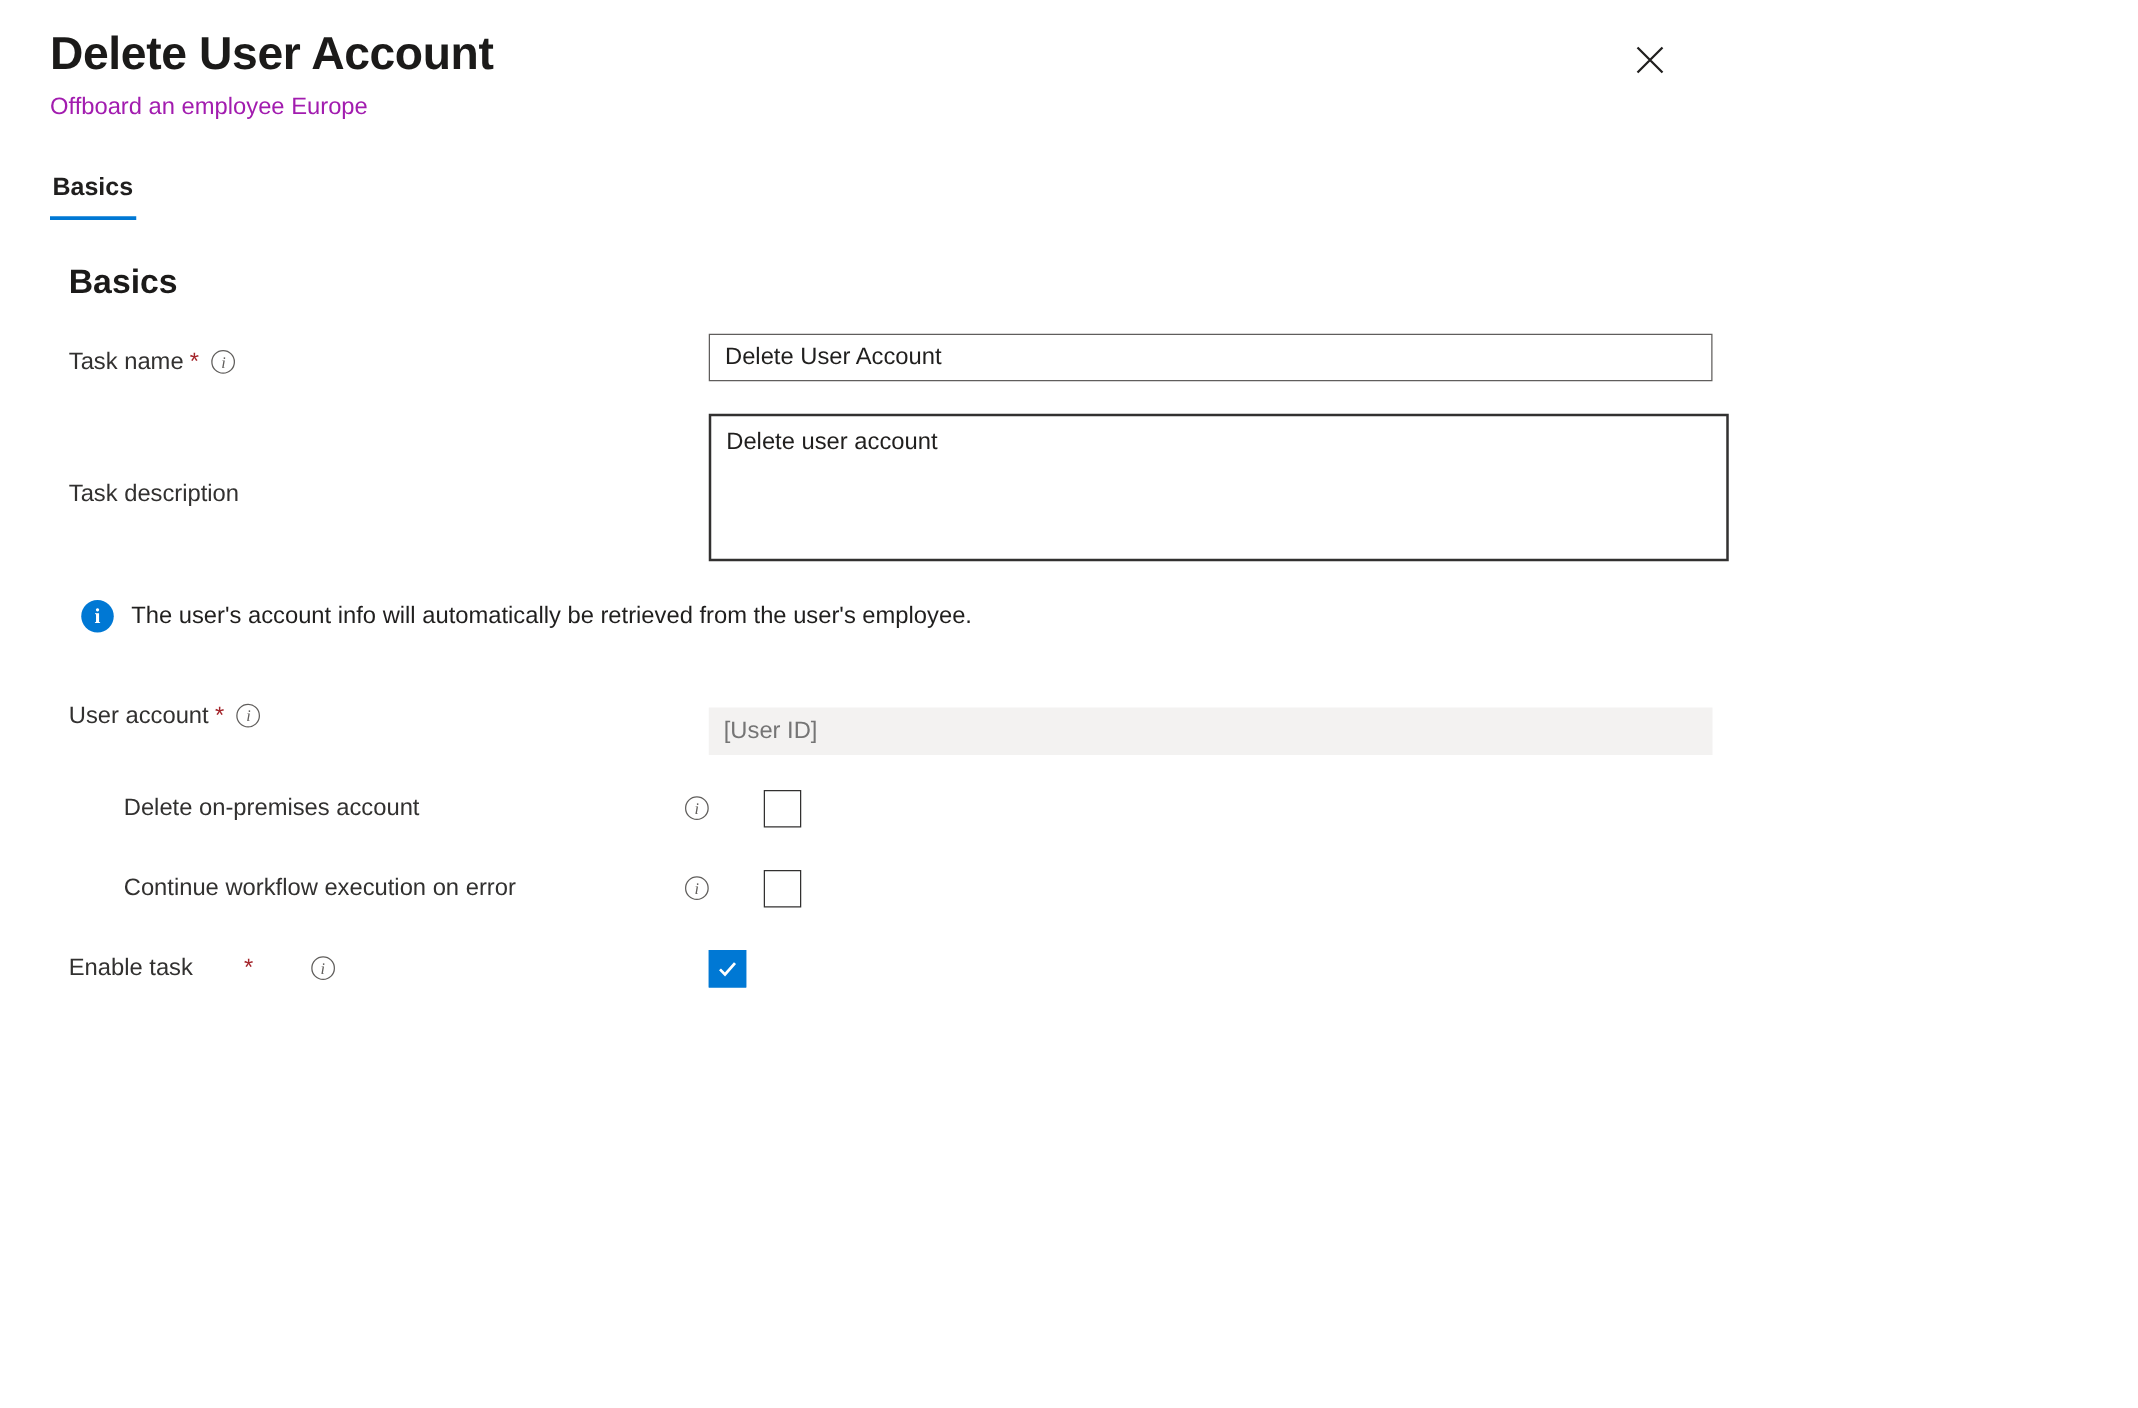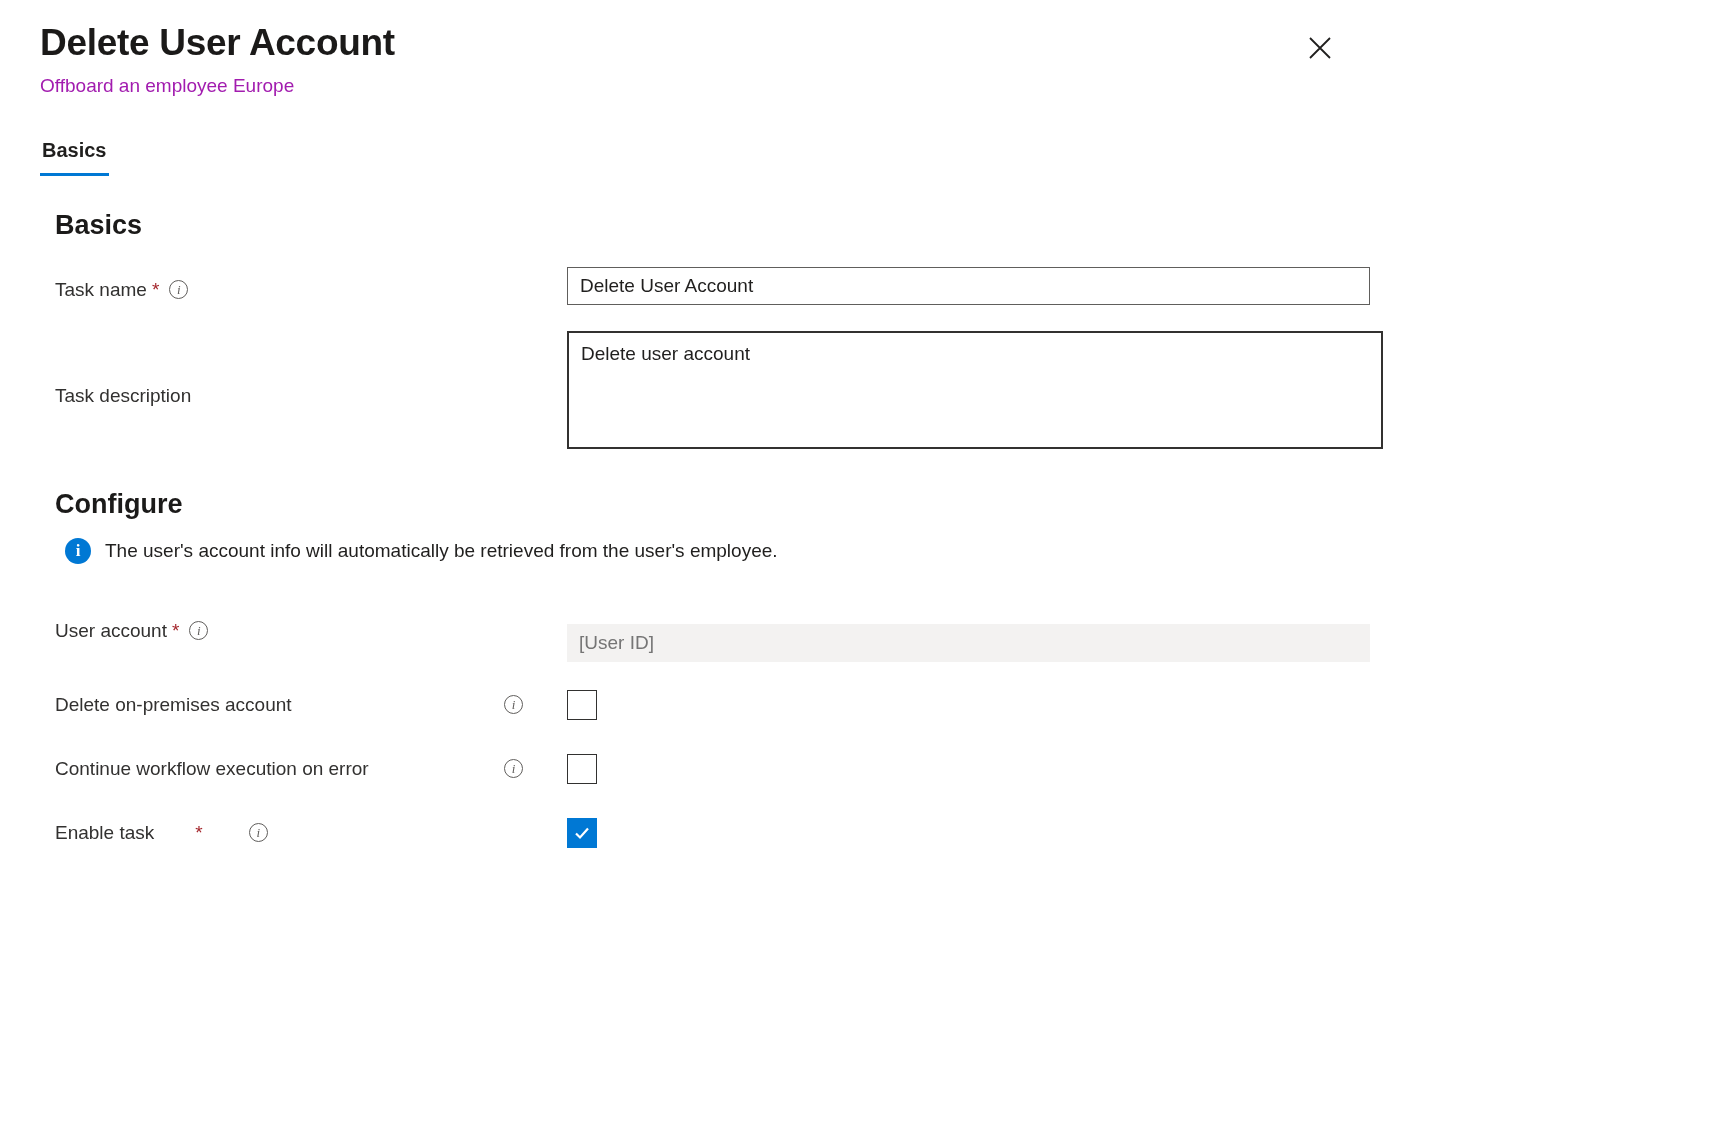--- a/index.html
+++ b/index.html
@@ -202,20 +202,21 @@
   .cb-row .form-label { padding-top: 0; align-items: center; height: 30px; gap: 36px; }
   .cb-label-spread {
     width: 512px;
     flex: 0 0 512px;
     display: flex;
     align-items: center;
     justify-content: flex-start;
     font-size: 19px;
     color: #323130;
     height: 30px;
+    margin-left: 44px;
   }
   .cb-label-spread .info-icon { margin-left: auto; margin-right: 44px; }
 
   .checkbox {
     width: 30px;
     height: 30px;
     border: 1.6px solid #323130;
     background: #ffffff;
     display: inline-flex;
     align-items: center;
@@ -273,21 +274,20 @@
 
     <div class="form-row">
       <div class="form-label">
         <span class="label-text">Task description</span>
       </div>
       <div class="textarea-wrap">
         <textarea class="textarea" style="">Delete user account</textarea>
       </div>
     </div>
 
-    <h2 class="section-title second">Configure</h2>
 
     <div class="info-bar">
       <span class="info-badge">i</span>
       <span class="info-text">The user's account info will automatically be retrieved from the user's employee.</span>
     </div>
 
     <div class="form-row">
       <div class="form-label">
         <span class="label-text">User account</span>
         <span class="req">*</span>

